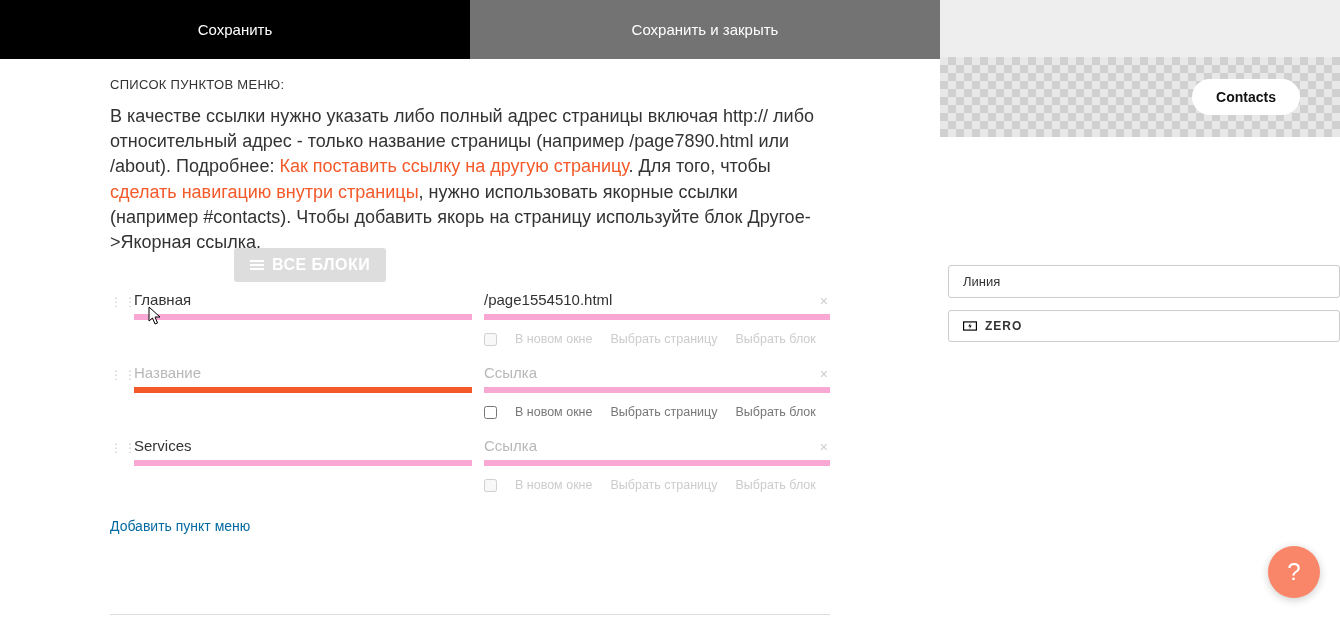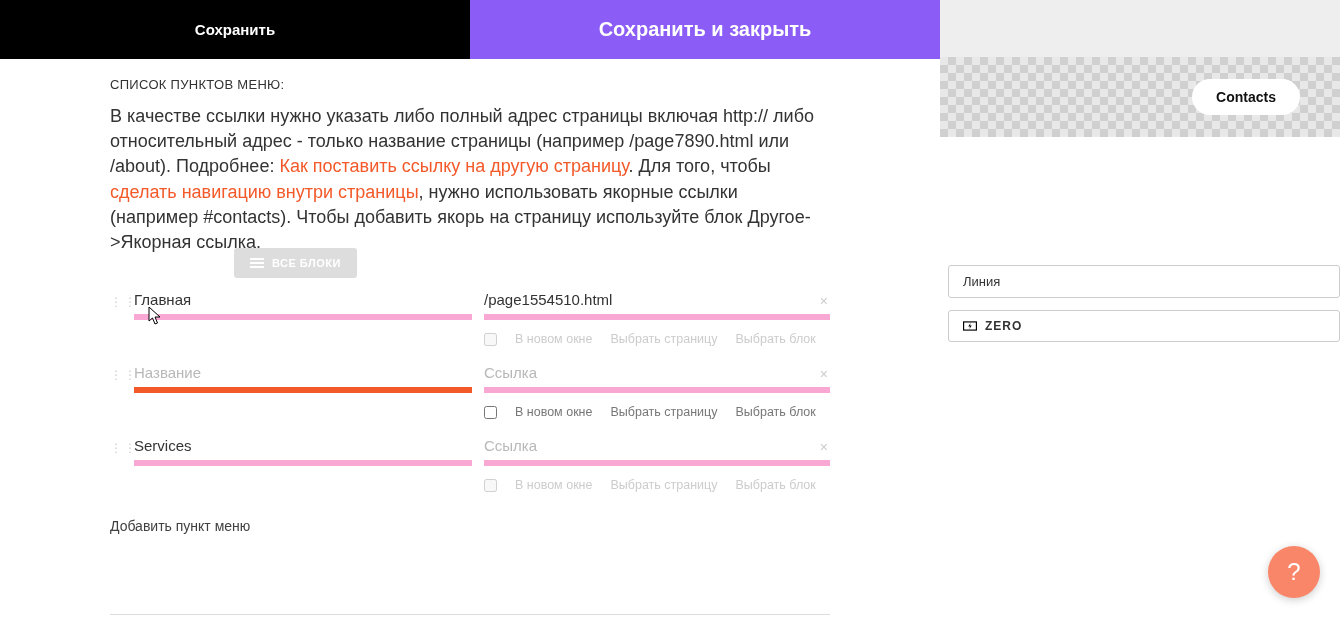--- a/index.html
+++ b/index.html
@@ -1,20 +1,20 @@
 <!DOCTYPE html>
 <html><head>
 <meta charset="utf-8">
 <style>
   * { box-sizing: border-box; margin: 0; padding: 0; }
   body { font-family: Arial, sans-serif; font-size: 14px; color: #333; background: #fff; width: 1340px; height: 618px; overflow: hidden; position: relative; }
 
-  .header-bar { display: flex; height: 59px; font-weight: bold; }
+  .header-bar { display: flex; height: 59px; }
   .btn-save { flex: 0 0 470px; background: #000; color: #fff; display: flex; align-items: center; justify-content: center; font-size: 15px; cursor: pointer; }
-  .btn-save-close { flex: 0 0 470px; background: #8b5cf6; color: #fff; display: flex; align-items: center; justify-content: center; font-size: 20px; cursor: pointer; }
+  .btn-save-close { flex: 0 0 470px; background: #737373; color: #fff; display: flex; align-items: center; justify-content: center; font-size: 15px; cursor: pointer; }
   .header-spacer { flex: 1; background: #eee; }
 
   .panel { position: absolute; left: 0; top: 69px; width: 940px; height: 561px; background: #fff; padding: 0 110px; overflow: hidden; }
 
   .section-title { font-size: 13px; color: #333; margin-top: 8px; margin-bottom: 12px; letter-spacing: .3px; }
   .help-text { font-size: 18px; line-height: 1.4; color: #333; margin-bottom: 30px; }
   .help-text a { color: #f35929; text-decoration: none; }
 
   .menu-row { display: flex; align-items: flex-start; margin-bottom: 12px; }
   .drag-col { width: 24px; flex: 0 0 24px; padding-top: 8px; }
@@ -27,29 +27,29 @@
   .tinput.active { border-bottom-color: #f35929; }
 
   .close-x { position: absolute; right: 2px; top: 8px; color: #ccc; font-size: 14px; cursor: pointer; }
 
   .sub-controls { display: flex; align-items: center; gap: 18px; margin-top: 12px; font-size: 12.5px; color: #777; }
   .sub-controls.disabled { color: #ccc; }
   .sub-checkbox { width: 13px; height: 13px; }
   .sub-link { cursor: pointer; }
   .sub-controls.disabled .sub-link { cursor: default; }
 
-  .add-item { margin-top: 26px; font-size: 14px; color: #404040; cursor: pointer; }
+  .add-item { margin-top: 26px; font-size: 14px; color: #0369a1; cursor: pointer; }
 
   .divider { border: none; border-top: 1px solid #ddd; margin-top: 80px; }
   .section-row { display: flex; align-items: center; justify-content: space-between; padding: 24px 0; border-bottom: 4px solid #8b5cf6; }
   .section-row .label { font-size: 14px; }
   .arrow-circle { width: 18px; height: 18px; border-radius: 50%; background: #000; display: flex; align-items: center; justify-content: center; }
   .arrow-circle svg { width: 10px; height: 10px; fill: #fff; }
 
-  .floating-allblocks { position: absolute; left: 234px; top: 248px; background: #ddd; color: #fff; font-size: 11px; font-weight: bold; padding: 8px 16px; border-radius: 3px; display: flex; align-items: center; gap: 8px; letter-spacing: .5px; pointer-events: none; }
+  .floating-allblocks { position: absolute; left: 234px; top: 248px; background: #ddd; color: #fff; font-size: 16px; font-weight: bold; padding: 8px 16px; border-radius: 3px; display: flex; align-items: center; gap: 8px; letter-spacing: .5px; pointer-events: none; }
   .floating-allblocks .burger { display: inline-block; }
   .floating-allblocks .burger span { display: block; width: 14px; height: 2px; background: #fff; margin: 2px 0; }
 
   .preview { position: absolute; left: 940px; top: 57px; width: 400px; height: 561px; background: #fff; }
   .preview-header { height: 80px; background-image: linear-gradient(45deg,#d0d0d0 25%,transparent 25%,transparent 75%,#d0d0d0 75%,#d0d0d0),linear-gradient(45deg,#d0d0d0 25%,transparent 25%,transparent 75%,#d0d0d0 75%,#d0d0d0); background-size: 16px 16px; background-position: 0 0, 8px 8px; background-color: #e8e8e8; display: flex; align-items: center; justify-content: flex-end; padding-right: 40px; }
   .contacts-btn { background: #fff; border-radius: 22px; padding: 10px 24px; font-size: 14px; font-weight: bold; color: #111; cursor: pointer; }
 
   .preview-toolbar { margin-top: 128px; display: flex; gap: 12px; padding-left: 8px; flex-direction: column; }
   .tool-chip { border: 1px solid #ccc; border-radius: 3px; padding: 8px 14px; font-size: 13px; display: flex; align-items: center; gap: 8px; cursor: pointer; background: #fff; }
   .tool-chip .bolt { display: inline-block; width: 14px; height: 14px; }

